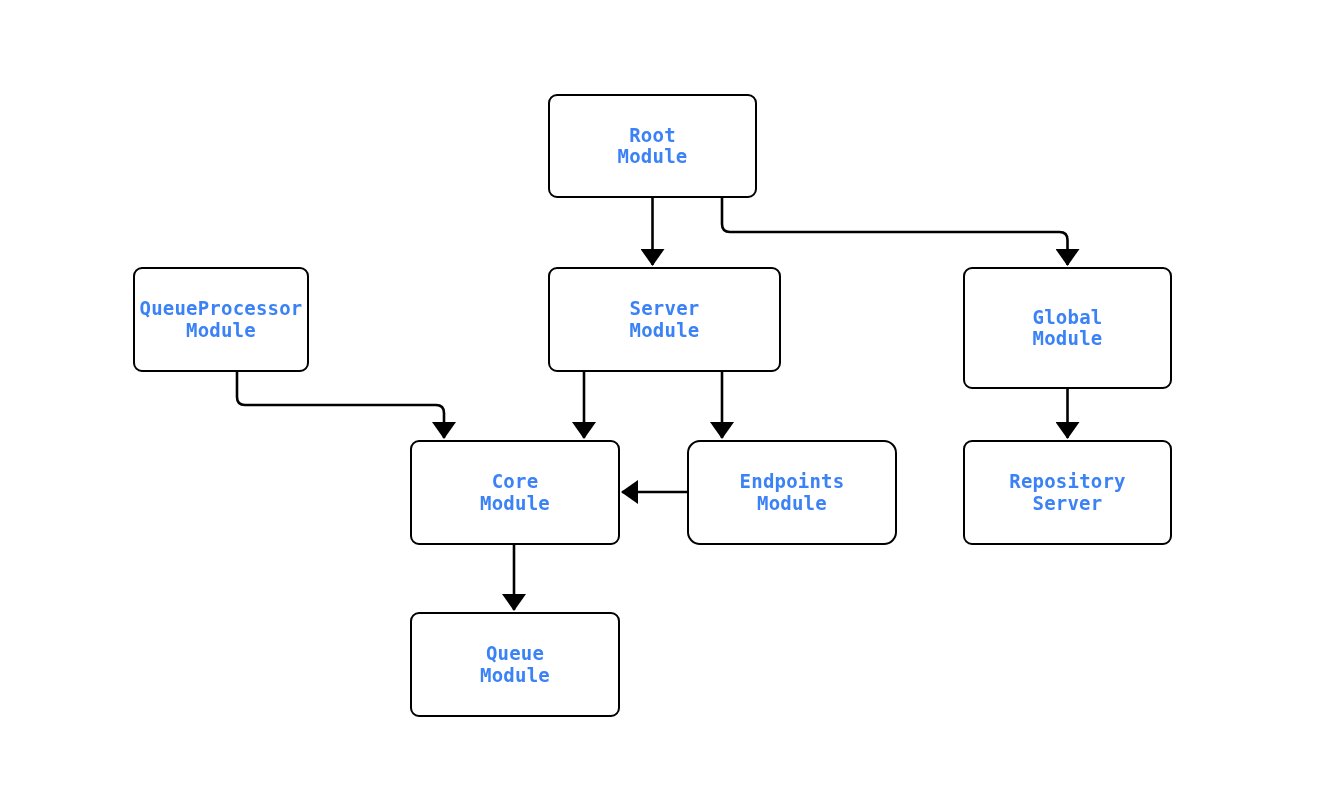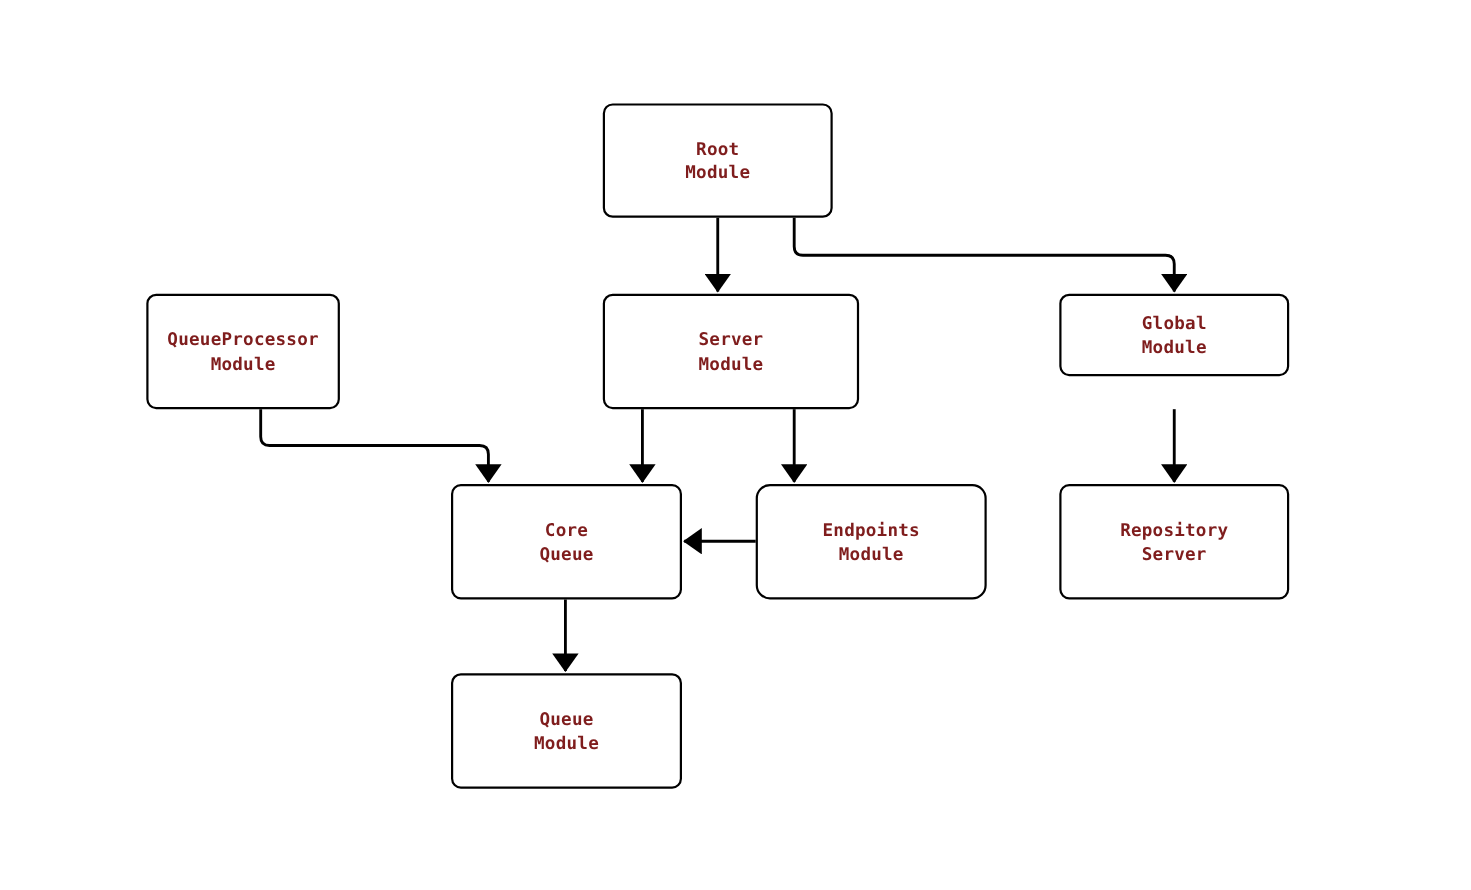--- a/index.html
+++ b/index.html
@@ -32,23 +32,23 @@
     box-sizing: border-box;
     border: 2.6px solid #000000;
     border-radius: 9px;
     background: #ffffff;
     display: flex;
     align-items: center;
     justify-content: center;
   }
   .node .label {
     font-weight: bold;
-    font-size: 16px;
+    font-size: 19px;
     line-height: 21.5px;
-    color: #7f1d1d;
+    color: #3b82f6;
     text-align: center;
     white-space: pre-line;
     letter-spacing: 0.2px;
   }
 </style>
 </head>
 <body>
 
 <div class="canvas">
 
@@ -84,28 +84,28 @@
   <div class="node" style="left:133px; top:267px; width:176px; height:105px;">
     <span class="label">QueueProcessor
 Module</span>
   </div>
 
   <div class="node" style="left:548px; top:267px; width:233px; height:105px;align-items:center;">
     <span class="label">Server
 Module</span>
   </div>
 
-  <div class="node" style="left:963px; top:267px; width:209px; height:75px;">
+  <div class="node" style="left:963px; top:267px; width:209px; height:122px;">
     <span class="label">Global
 Module</span>
   </div>
 
   <div class="node" style="left:410px; top:440px; width:210px; height:105px;">
     <span class="label">Core
-Queue</span>
+Module</span>
   </div>
 
   <div class="node" style="left:687px; top:440px; width:210px; height:105px;border-radius:13px;">
     <span class="label">Endpoints
 Module</span>
   </div>
 
   <div class="node" style="left:963px; top:440px; width:209px; height:105px;">
     <span class="label">Repository
 Server</span>

